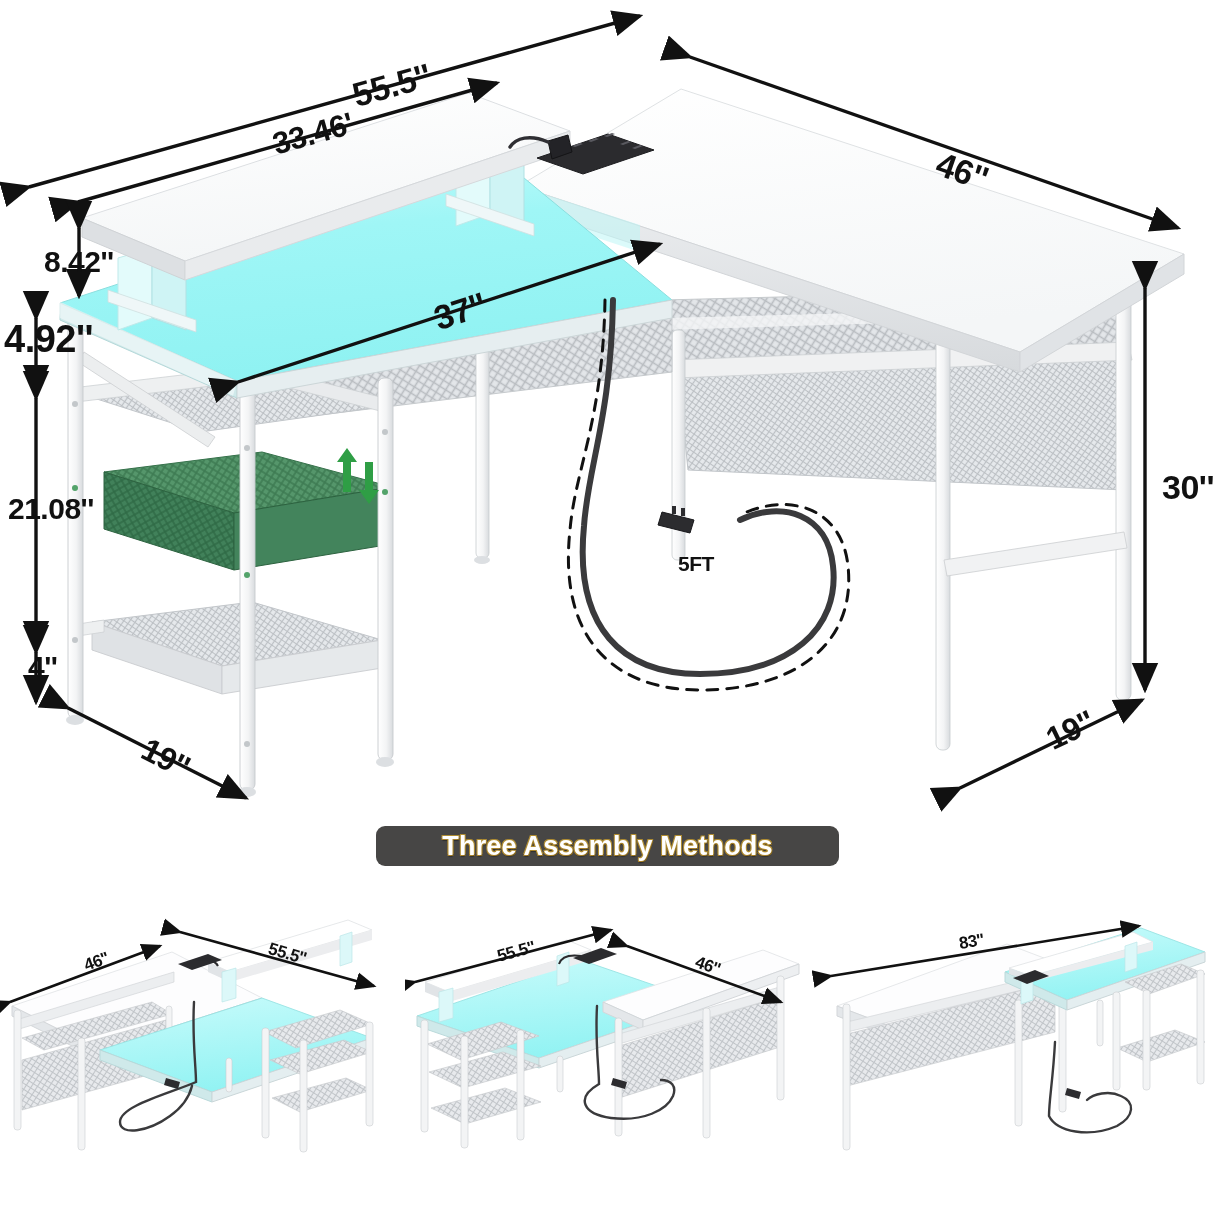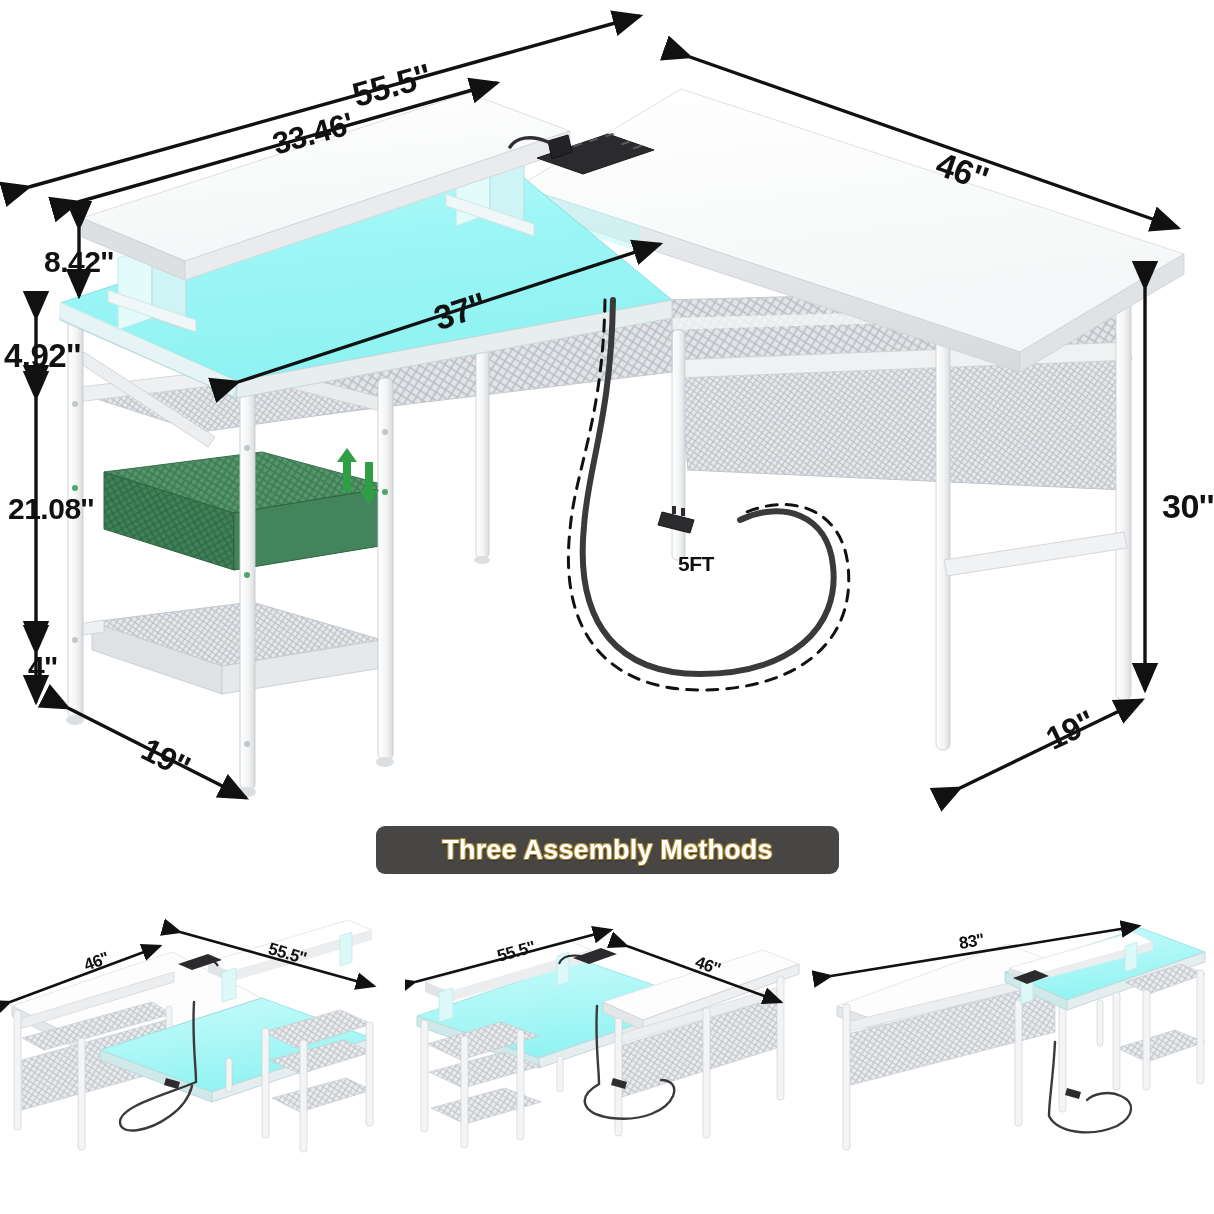--- a/index.html
+++ b/index.html
@@ -16,21 +16,21 @@
     font-weight:bold;
     color:#111;
     white-space:nowrap;
     letter-spacing:-0.5px;
   }
 
   
   #banner {
     position:absolute;
     left:376px; top:826px;
-    width:463px; height:48px;
+    width:463px; height:40px;
     background:#474645;
     border-radius:9px;
     display:flex; align-items:center; justify-content:center;
   }
   #banner-text {
     font-family:"Liberation Sans", sans-serif;
     font-weight:bold;
     font-size:27px;
     color:#ffffff;
     letter-spacing:0.2px;
@@ -240,31 +240,31 @@
   </svg>
 
   <div class="dim" style="left:352px; top:66px; font-size:34px; transform:rotate(-15.6deg);">55.5''</div>
 
   <div class="dim" style="left:272px; top:116px; font-size:31px; transform:rotate(-15.6deg);">33.46'</div>
 
   <div class="dim" style="left:936px; top:152px; font-size:34px; transform:rotate(19.3deg);">46''</div>
 
   <div class="dim" style="left:44px; top:245px; font-size:30px;">8.42''</div>
 
-  <div class="dim" style="left:4px; top:337px; font-size:33px;">4.92''</div>
+  <div class="dim" style="left:4px; top:318px; font-size:38px;">4.92''</div>
 
   <div class="dim" style="left:434px; top:292px; font-size:34px; transform:rotate(-18deg);">37''</div>
 
   <div class="dim" style="left:8px; top:492px; font-size:30px;">21.08''</div>
 
   <div class="dim" style="left:28px; top:650px; font-size:30px;">4''</div>
 
   <div class="dim" style="left:141px; top:740px; font-size:32px; transform:rotate(26.8deg);">19''</div>
 
-  <div class="dim" style="left:1162px; top:468px; font-size:34px;margin-top:19px;">30''</div>
+  <div class="dim" style="left:1162px; top:468px; font-size:34px;">30''</div>
 
   <div class="dim" style="left:1046px; top:712px; font-size:32px; transform:rotate(-25.8deg);">19''</div>
 
   <div class="dim" style="left:678px; top:552px; font-size:21px;">5FT</div>
 
   <div id="banner">
     <span id="banner-text">Three Assembly Methods</span>
   </div>
 
   <div class="panel" id="panel-1">

